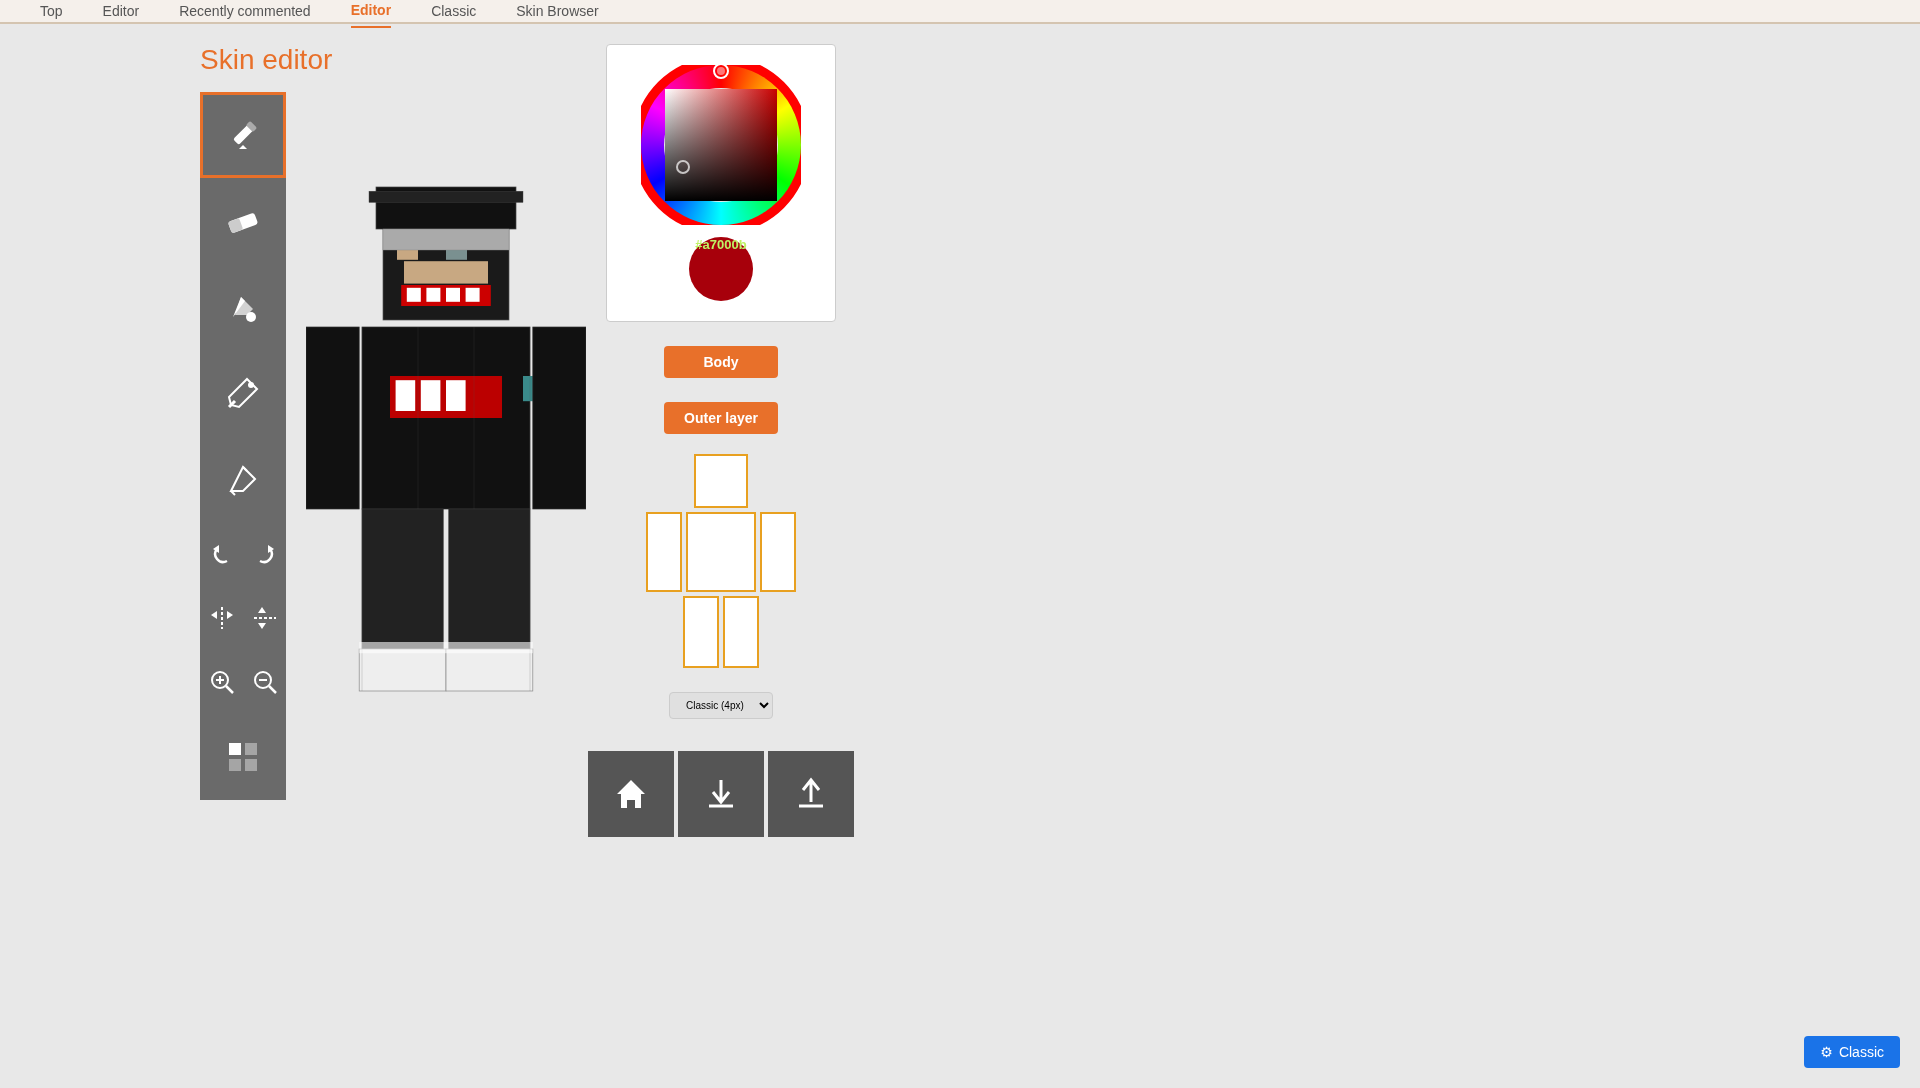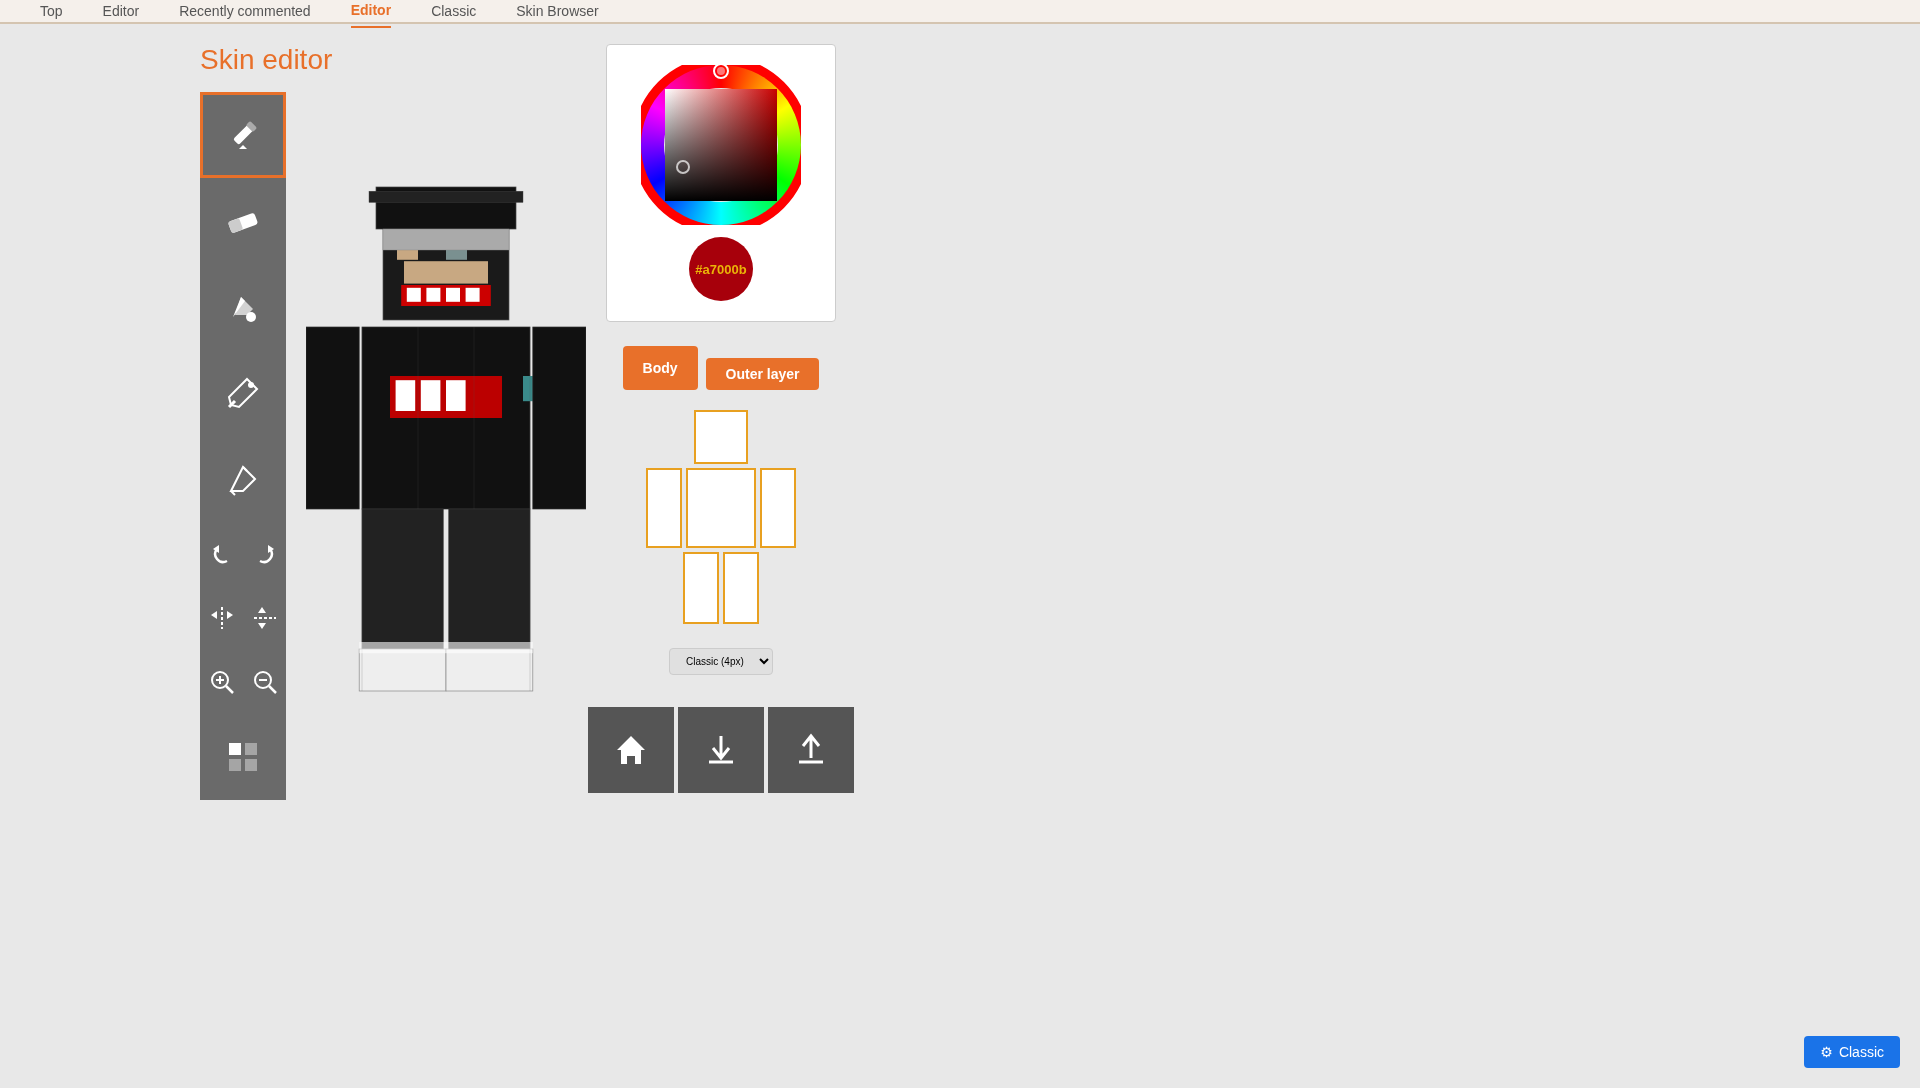--- a/index.html
+++ b/index.html
@@ -122,33 +122,33 @@
       width: 160px;
       height: 160px;
     }
 
     .color-swatch {
       width: 64px;
       height: 64px;
       border-radius: 50%;
       background: #a7000b;
       display: flex;
-      align-items: center;
       justify-content: center;
-      color: #eab308;
+      color: #bef264;
       font-size: 13px;
       font-weight: bold;
       cursor: pointer;
     }
 
     
     .layer-tabs {
       display: flex;
-      gap: 8px;
+      gap: 24px;
       margin-top: 8px;
+      flex-direction: column;
     }
     .layer-tab {
       padding: 8px 20px;
       border: none;
       border-radius: 4px;
       cursor: pointer;
       font-size: 14px;
       font-weight: bold;
     }
     .layer-tab.active {
@@ -502,21 +502,21 @@
         </svg>
       </div>
 
       <div class="color-swatch">
         <span>#a7000b</span>
       </div>
     </div>
 
     <div class="layer-tabs">
       <button class="layer-tab active">Body</button>
-      <button class="layer-tab active" style="background:#e8702a;margin-top:12px;">Outer layer</button>
+      <button class="layer-tab active" style="background:#e8702a;">Outer layer</button>
     </div>
 
     <div class="body-map">
 
       <div class="body-part-head"></div>
 
       <div class="body-part-row">
         <div class="body-part-arm"></div>
         <div class="body-part-torso"></div>
         <div class="body-part-arm"></div>

